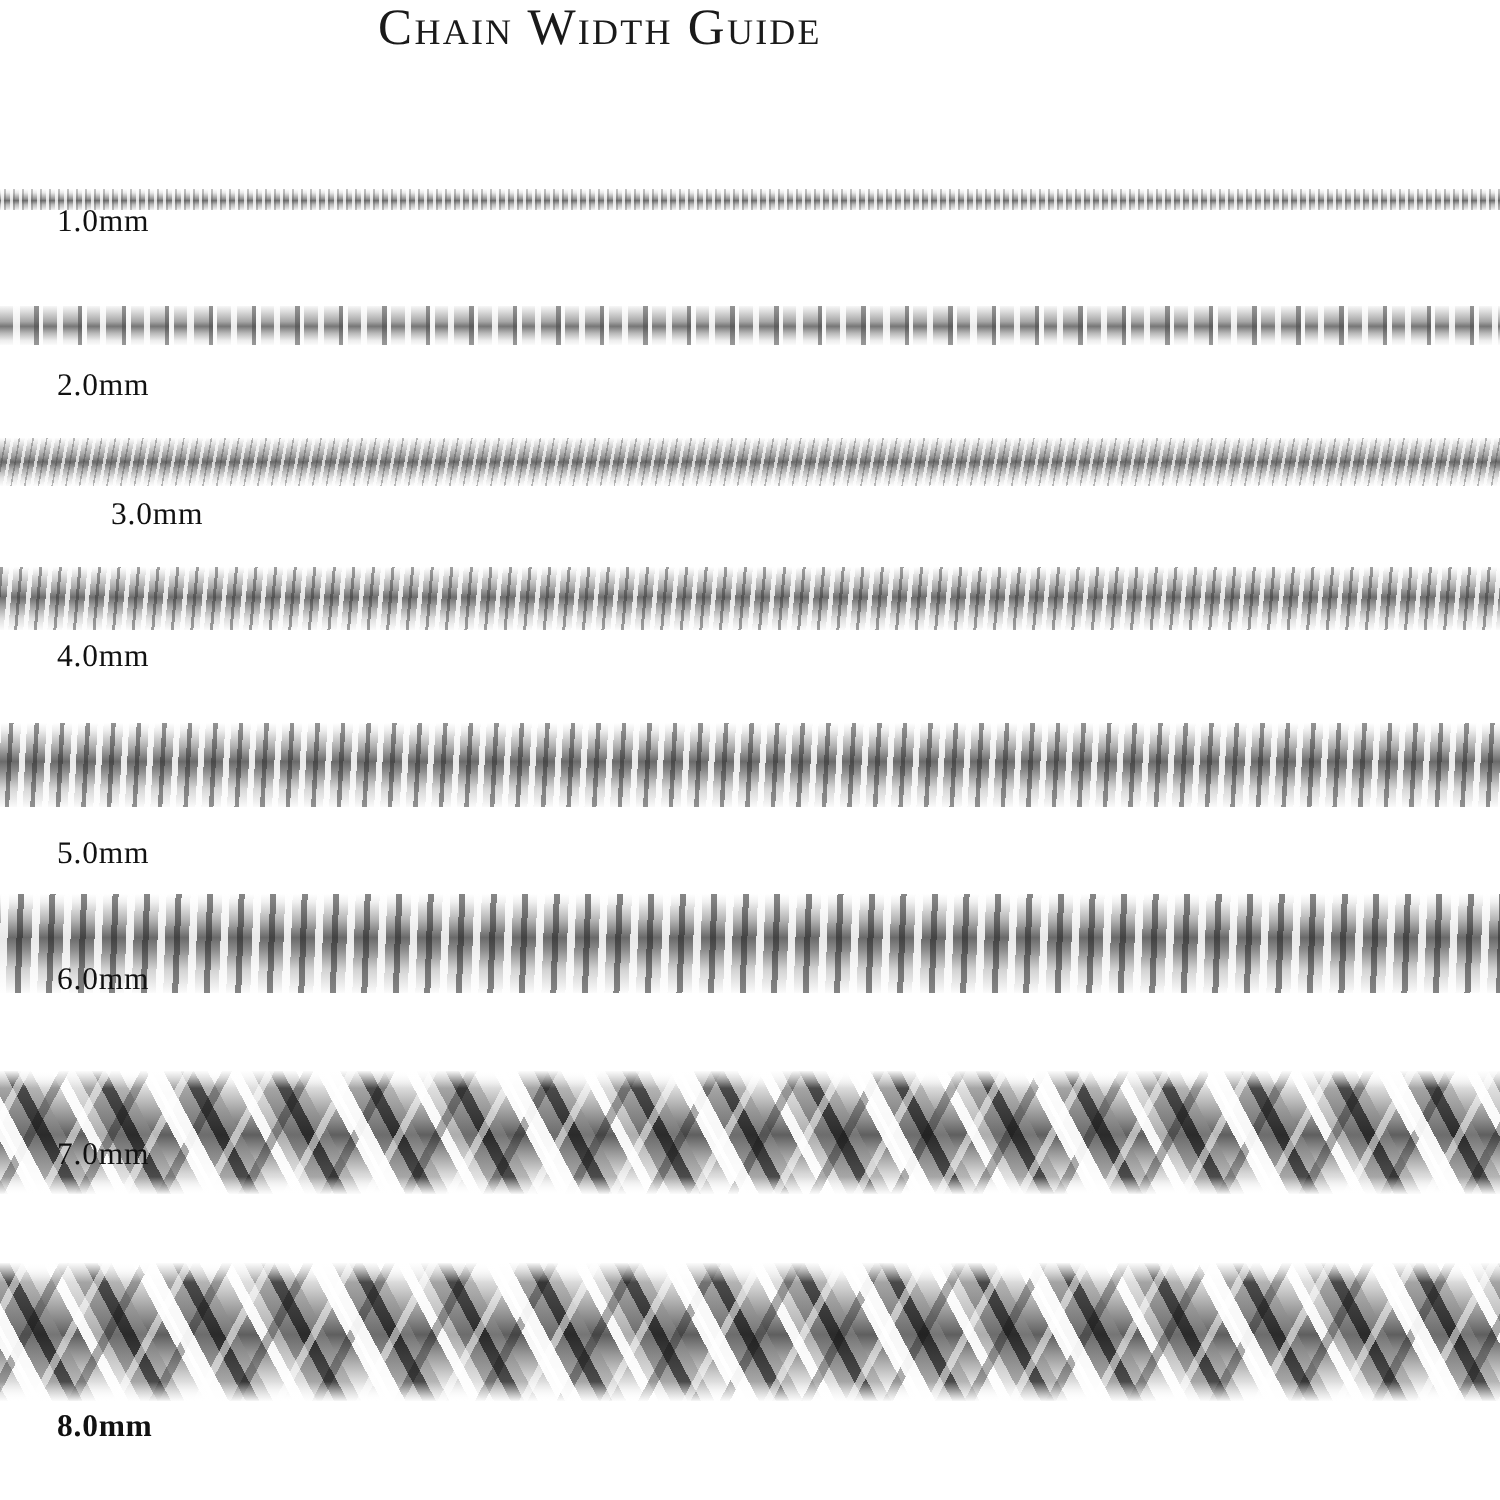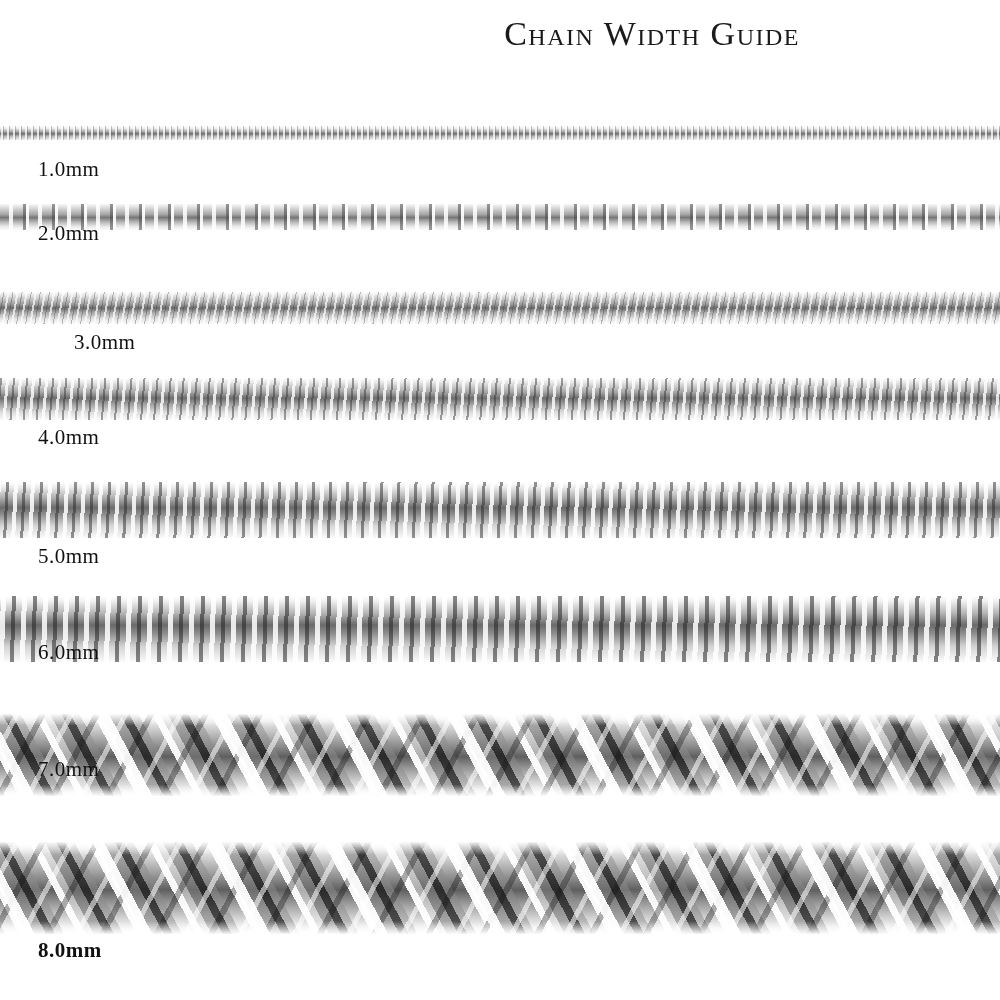--- a/index.html
+++ b/index.html
@@ -10,24 +10,24 @@
   #page {
     position: relative;
     width: 1000px;
     height: 1000px;
     background: #ffffff;
     overflow: hidden;
     font-family: "Liberation Serif", serif;
   }
   #title {
     position: absolute;
-    top: 15px;
+    top: 0;
     left: 0;
     width: 800px;
-    text-align: right;
+    text-align: center;
     font-family: "Liberation Serif", serif;
     font-size: 34px;
     font-variant: small-caps;
     letter-spacing: 1.5px;
     color: #1a1a1a;
     white-space: nowrap;
   }
   .row {
     position: absolute;
     left: 0;
@@ -202,29 +202,29 @@
 
 <div id="page">
 
   <div id="title">Chain Width Guide</div>
 
   <div class="row">
     <div class="chain-strip c1" style="top:126px; height:14px;">
       <div class="body"></div>
       <div class="links"></div>
     </div>
-    <div class="label" style="top:157px;text-align:right;">1.0mm</div>
+    <div class="label" style="top:135px;text-align:right;">1.0mm</div>
   </div>
 
   <div class="row">
     <div class="chain-strip c2" style="top:204px; height:26px;">
       <div class="body"></div>
       <div class="links"></div>
     </div>
-    <div class="label" style="top:221px;">2.0mm</div>
+    <div class="label" style="top:244px;">2.0mm</div>
   </div>
 
   <div class="row">
     <div class="chain-strip c3" style="top:292px; height:32px;">
       <div class="body"></div>
       <div class="links"></div>
     </div>
     <div class="label" style="top:330px;margin-left:36px;">3.0mm</div>
   </div>
 
@@ -234,21 +234,21 @@
       <div class="links"></div>
     </div>
     <div class="label" style="top:425px;text-align:right;">4.0mm</div>
   </div>
 
   <div class="row">
     <div class="chain-strip c5" style="top:482px; height:56px;">
       <div class="body"></div>
       <div class="links"></div>
     </div>
-    <div class="label" style="top:544px;">5.0mm</div>
+    <div class="label" style="top:556px;">5.0mm</div>
   </div>
 
   <div class="row">
     <div class="chain-strip c6" style="top:596px; height:66px;">
       <div class="body"></div>
       <div class="links"></div>
     </div>
     <div class="label" style="top:640px;">6.0mm</div>
   </div>
 

